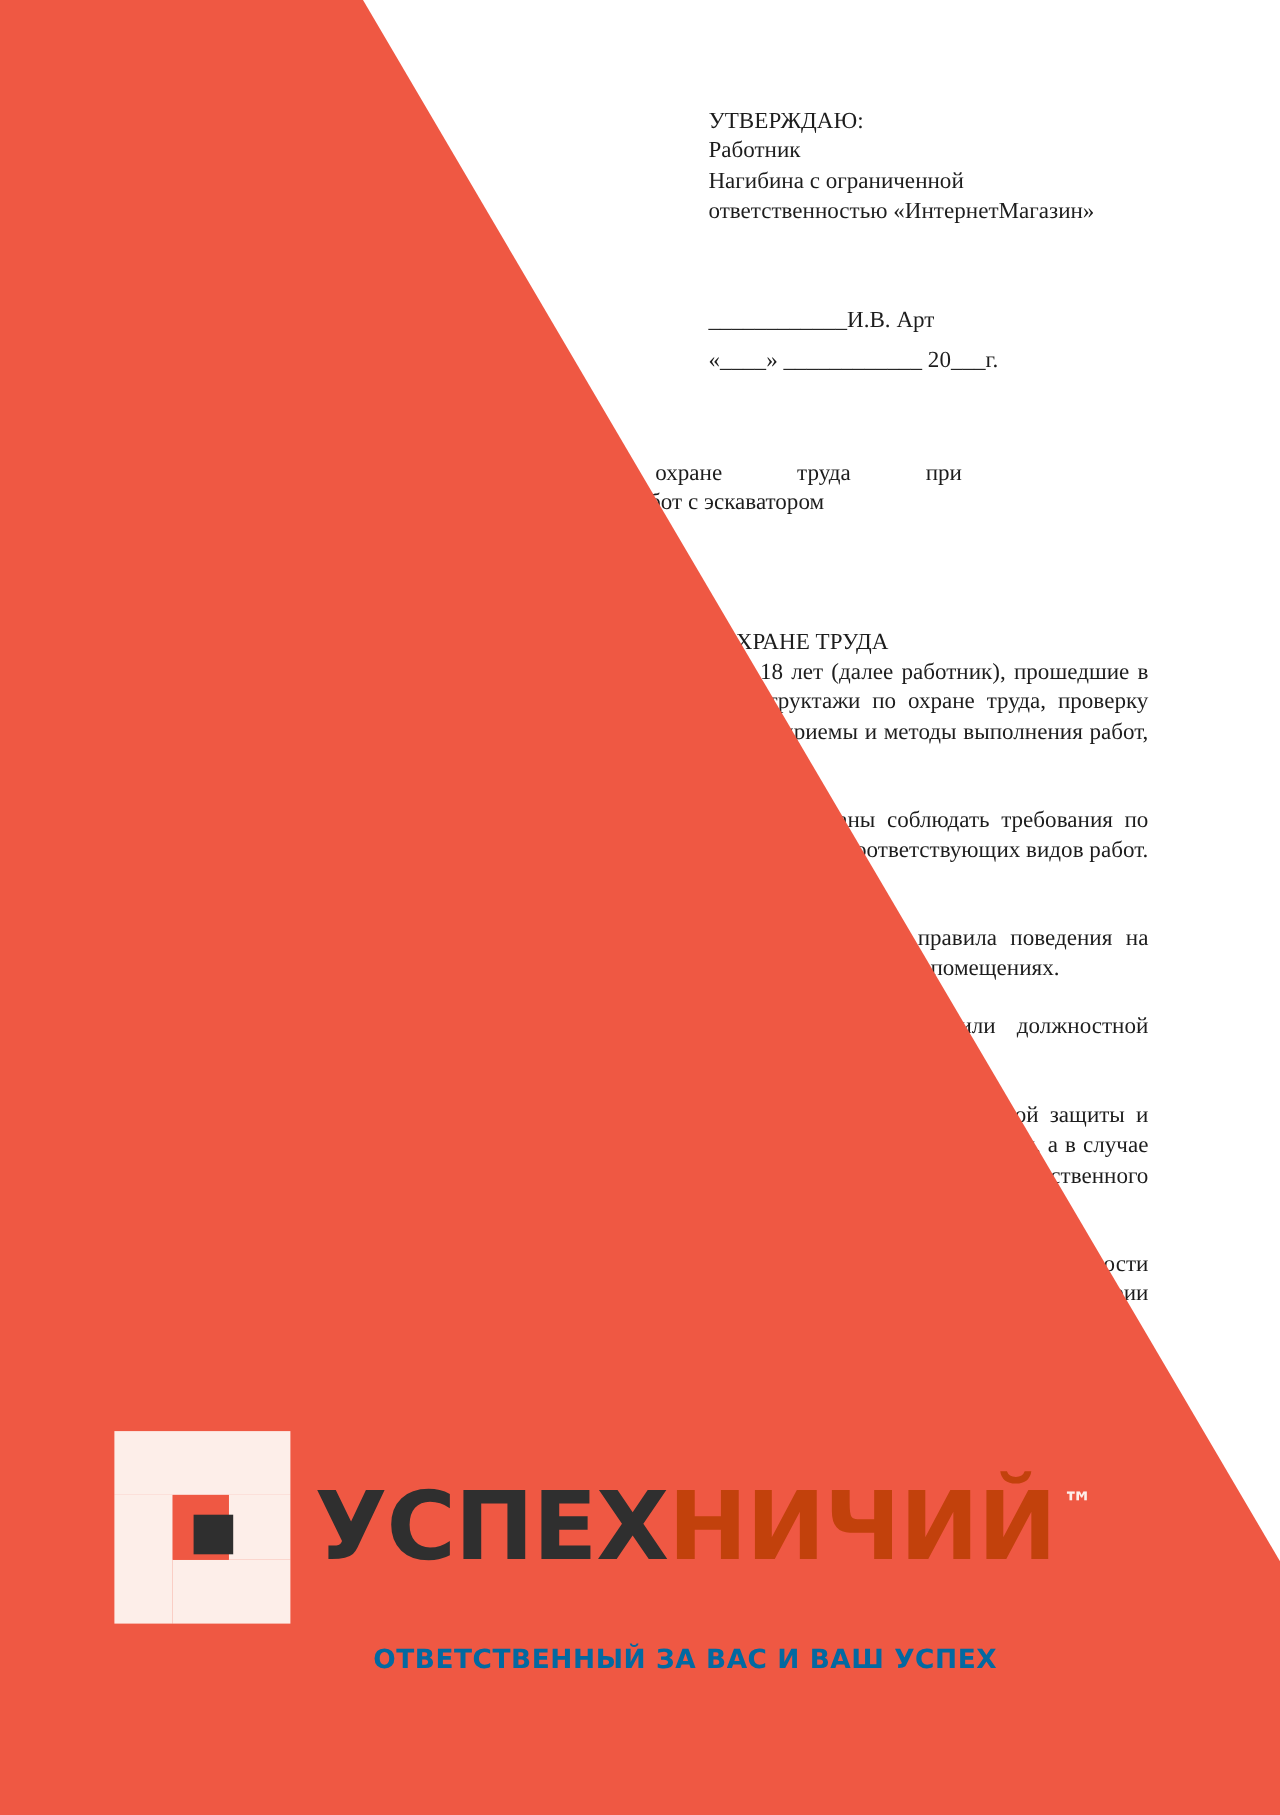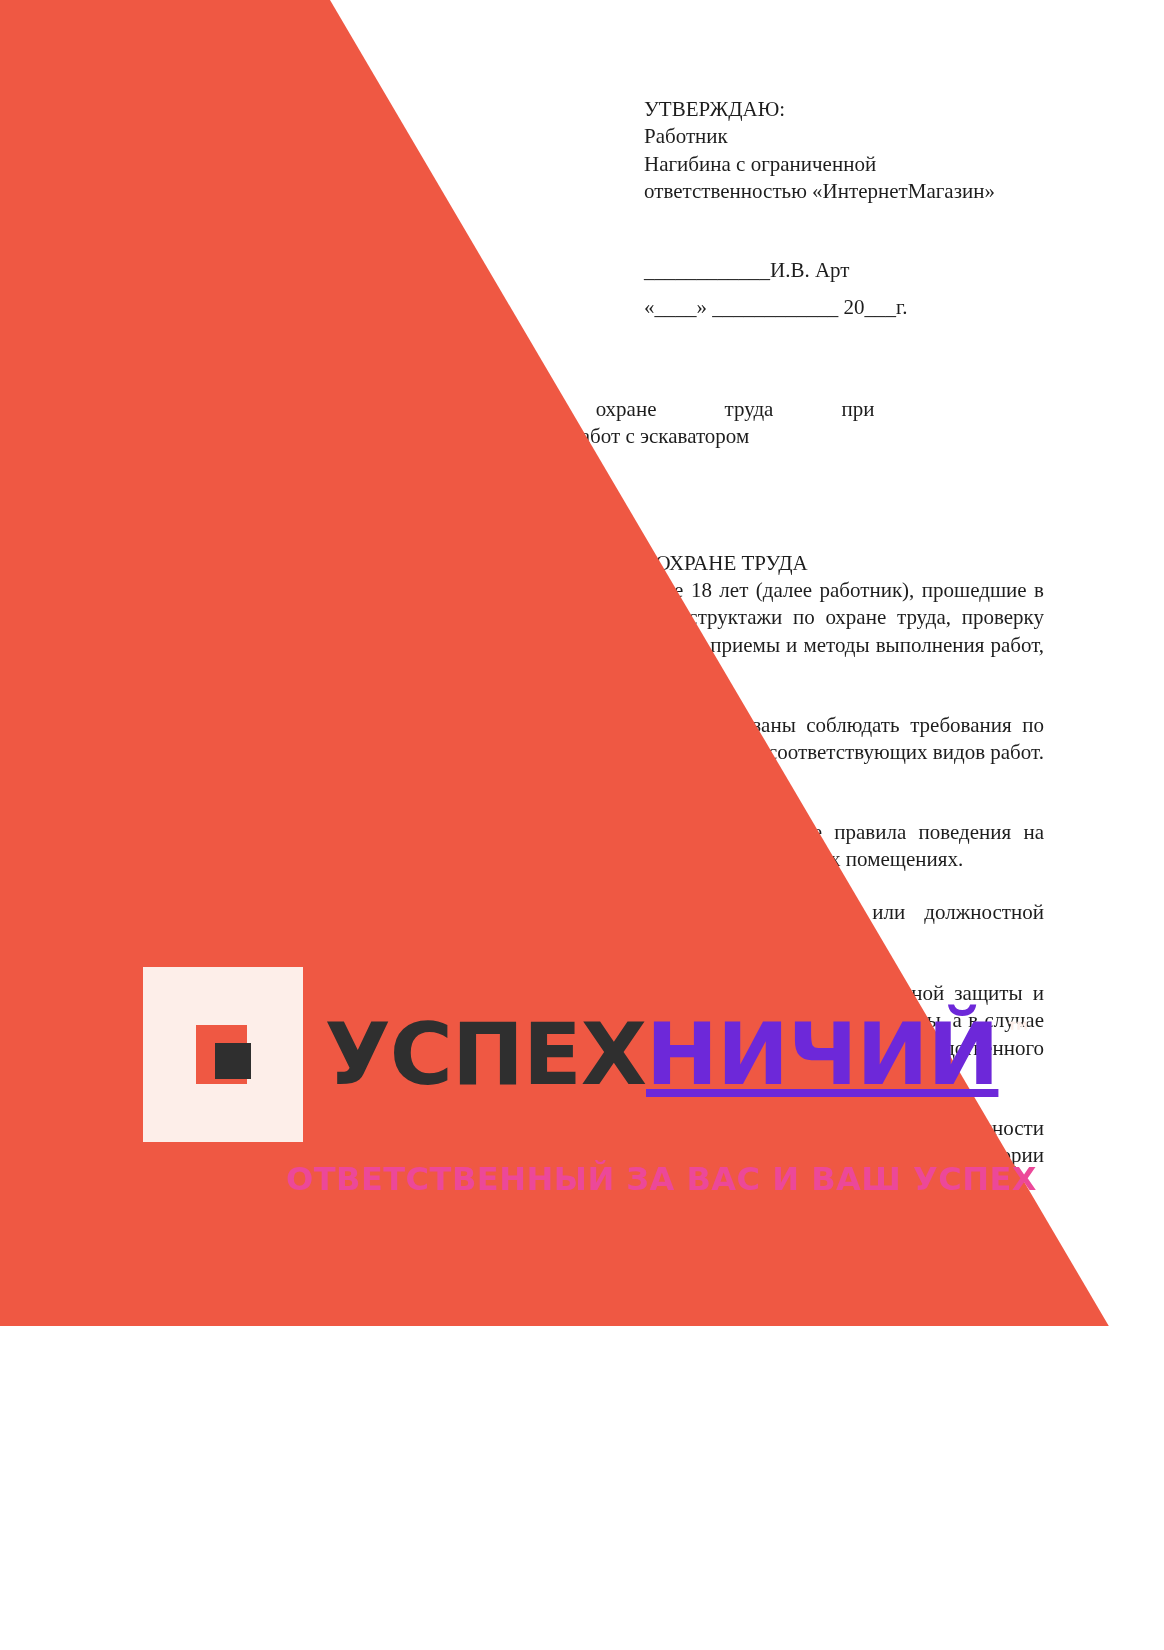--- a/index.html
+++ b/index.html
@@ -6,21 +6,21 @@
     margin: 0;
     padding: 0;
     background: #ffffff;
   }
   body {
     font-family: "Liberation Serif", serif;
   }
   .page {
     position: relative;
     width: 1164px;
-    height: 1326px;
+    height: 1650px;
     background: #ffffff;
     overflow: hidden;
   }
 
   
   .doc {
     position: absolute;
     left: 0;
     top: 0;
     width: 1164px;
@@ -43,21 +43,21 @@
   .col.right {
     margin-left: 50px;
   }
   .col .line {
     white-space: nowrap;
   }
   .col .wrapline {
     white-space: normal;
   }
   .sign-line {
-    margin-top: 52px;
+    margin-top: 72px;
     white-space: nowrap;
   }
   .date-line {
     margin-top: 10px;
     white-space: nowrap;
   }
 
   .title-block {
     margin-top: 74px;
     text-align: center;
@@ -179,40 +179,39 @@
   .wordmark .word {
     font-family: "DejaVu Sans", sans-serif;
     font-weight: bold;
     font-size: 86px;
     letter-spacing: -1px;
     line-height: 0.95;
     color: #2f2f2f;
     white-space: nowrap;
   }
   .wordmark .word .lite {
-    color: #6d28d9;
-    text-decoration: underline;
+    color: #c2410c;
   }
   .tm {
     position: absolute;
     right: -34px;
     top: 2px;
     font-family: "DejaVu Sans", sans-serif;
     font-weight: bold;
     font-size: 28px;
     color: #fdeee9;
   }
   .tagline {
     margin-top: 18px;
     margin-left: 182px;
     font-family: "DejaVu Sans", sans-serif;
     font-weight: bold;
-    font-size: 32px;
+    font-size: 24px;
     letter-spacing: 0.5px;
-    color: #ec4899;
+    color: #0369a1;
     white-space: nowrap;
   }
 </style>
 </head>
 <body>
 
 <div class="page">
 
   <div class="doc">
 

